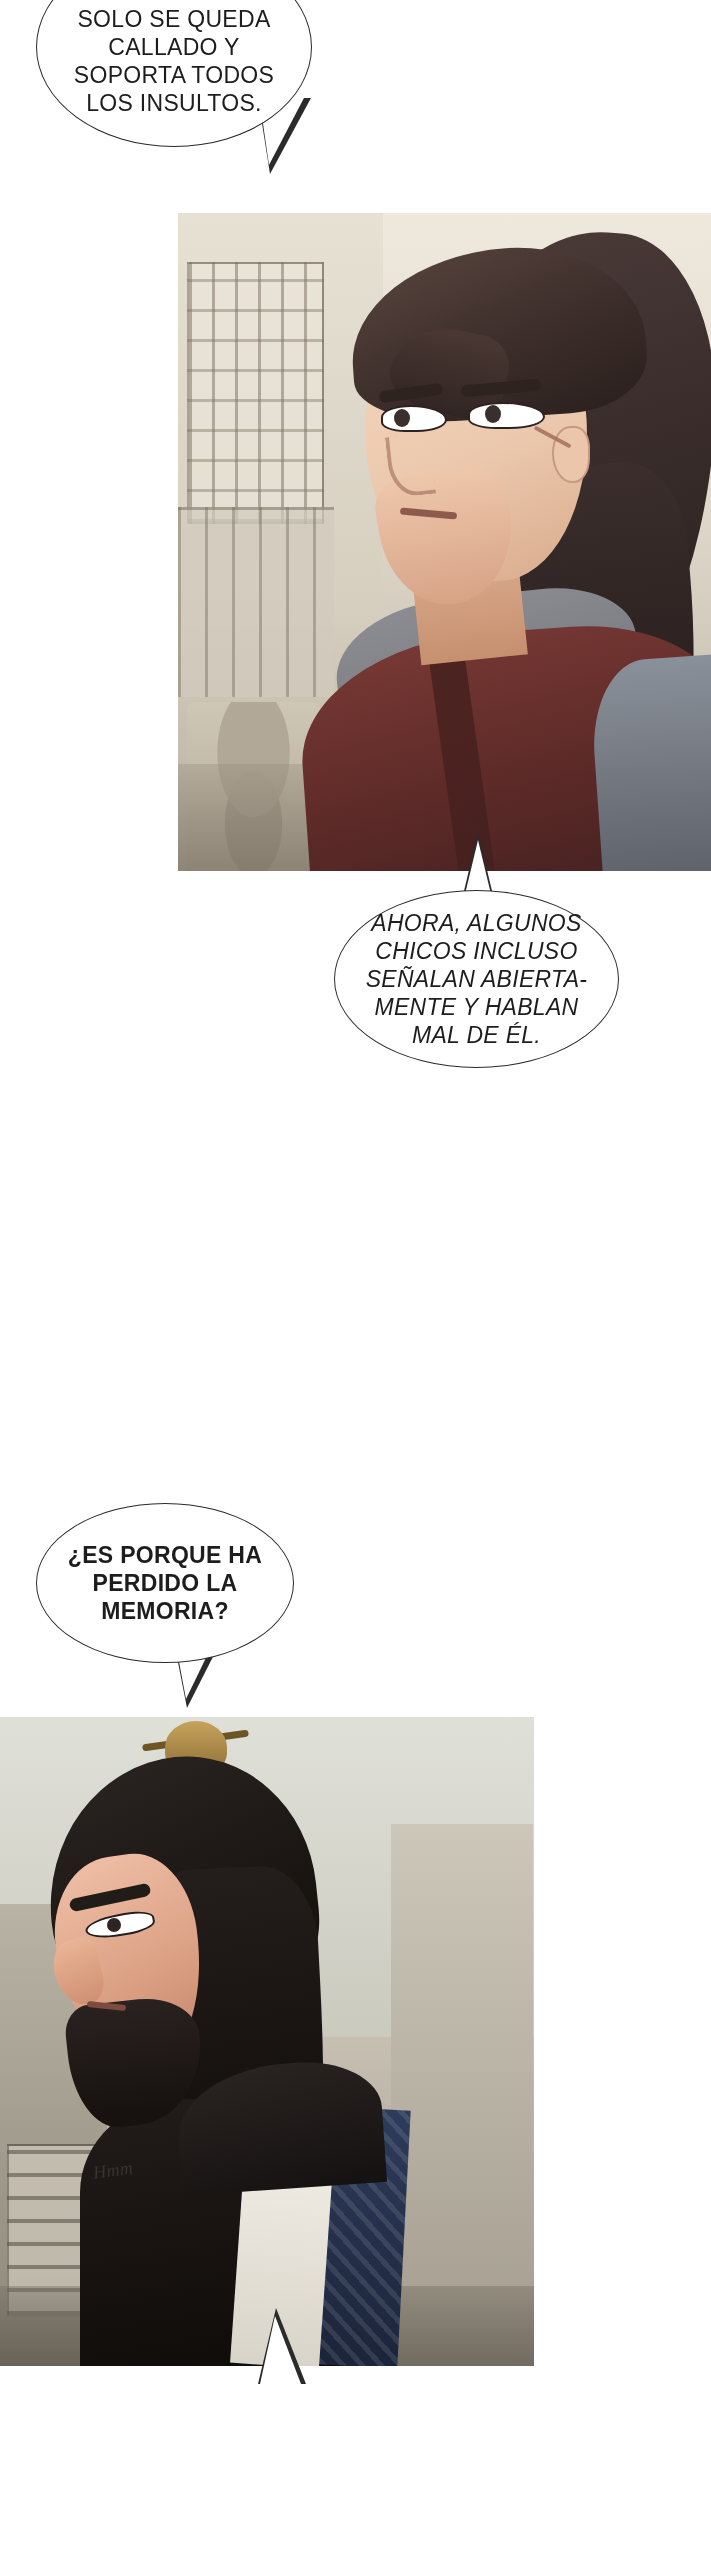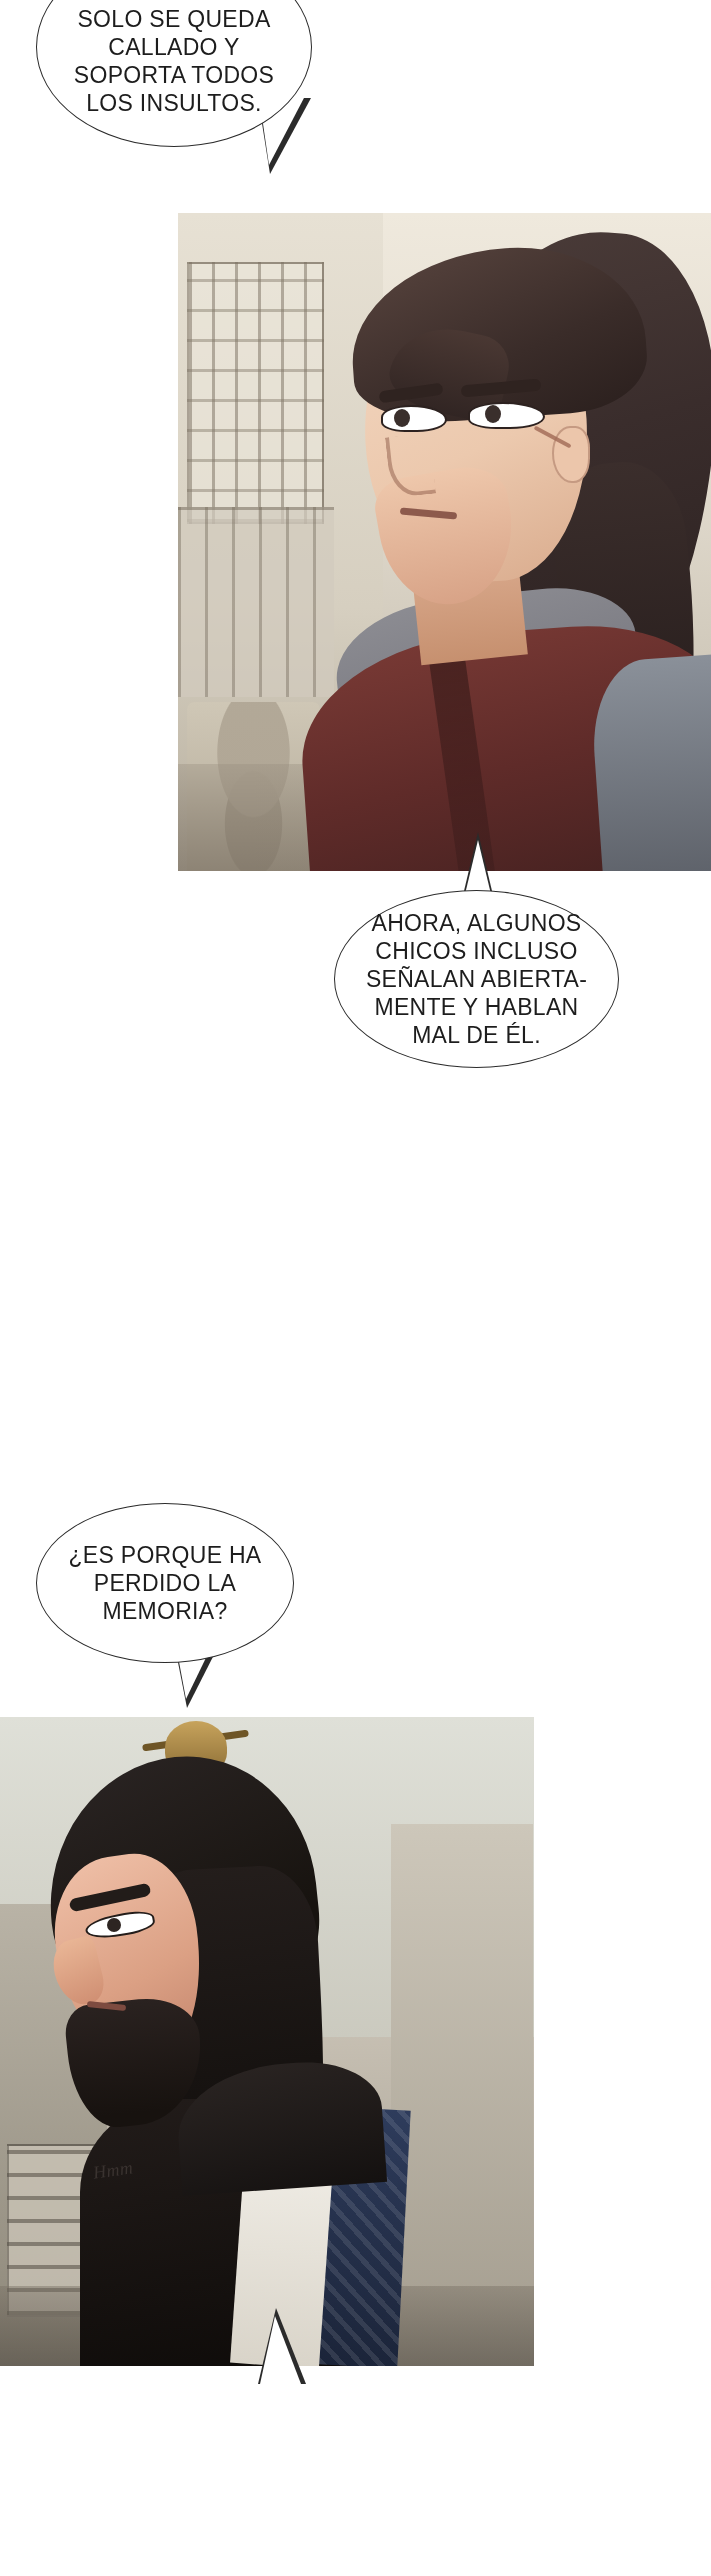--- a/index.html
+++ b/index.html
@@ -438,21 +438,21 @@
     border: none;
     border-left: 10.7px solid transparent;
     border-right: 36px solid transparent;
     border-top: 69px solid #ffffff;
     z-index: 3;
   }
 
   
   .balloon-2 {
     left: 334px; top: 890px;
-    width: 285px; height: 178px;
+    width: 285px; height: 178px; font-style: italic;
   }
   .tail-2 {
     left: 459px; top: 832px;
     width: 0; height: 0;
     background: transparent; border: none;
     border-left: 19.6px solid transparent;
     border-right: 19.6px solid transparent;
     border-bottom: 80px solid #2b2b2b;
   }
   .tail-2-inner {
@@ -461,21 +461,21 @@
     background: transparent; border: none;
     border-left: 17px solid transparent;
     border-right: 17px solid transparent;
     border-bottom: 71px solid #ffffff;
     z-index: 3;
   }
 
   
   .balloon-3 {
     left: 36px; top: 1503px;
-    width: 258px; height: 160px;
+    width: 258px; height: 160px; font-weight: bold;
   }
   .tail-3 {
     left: 173px; top: 1637px;
     width: 0; height: 0;
     background: transparent; border: none;
     border-left: 14.2px solid transparent;
     border-right: 36px solid transparent;
     border-top: 71px solid #2b2b2b;
   }
   .tail-3-inner {

